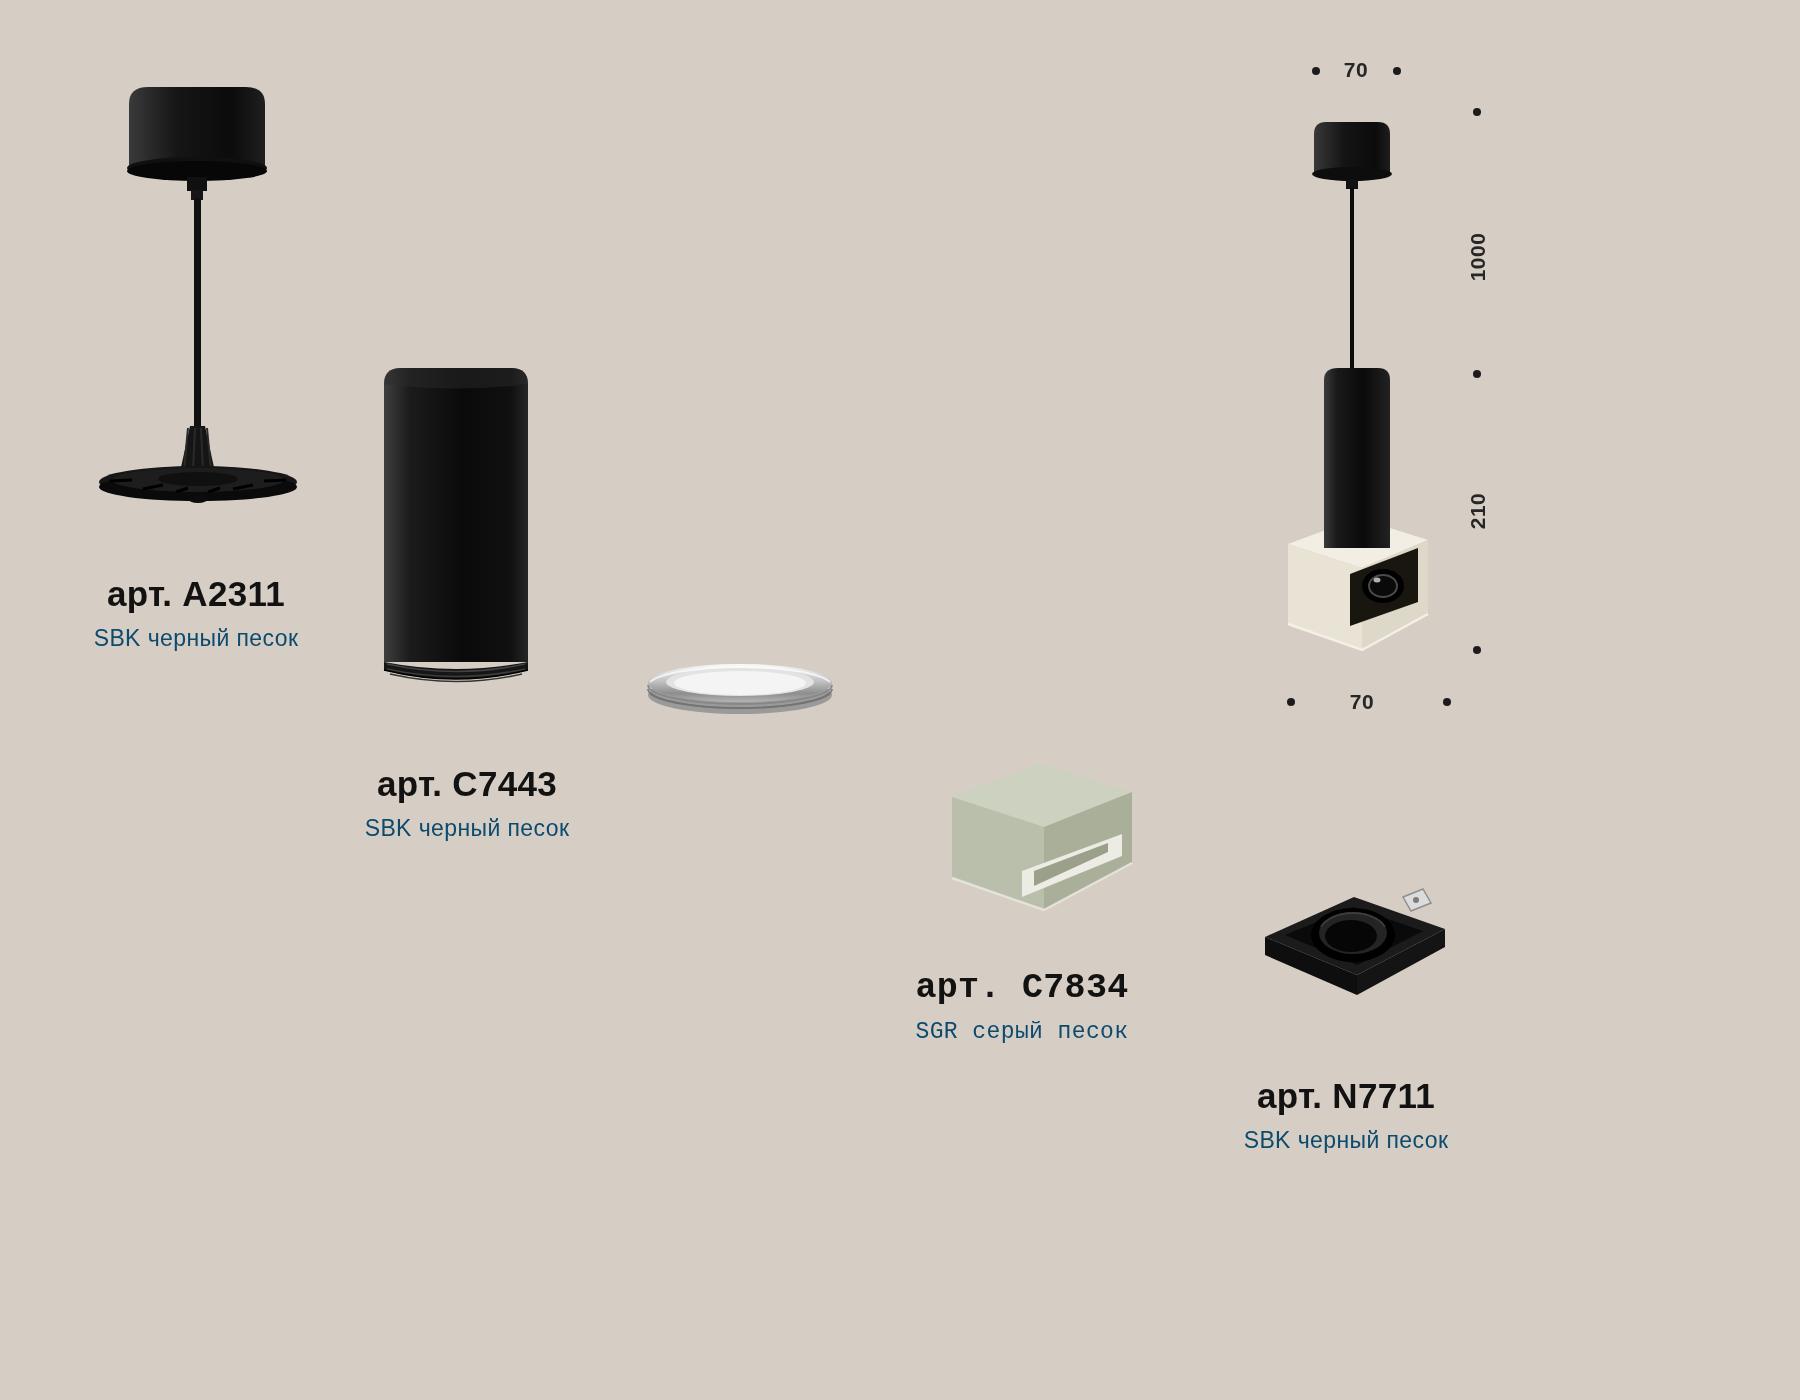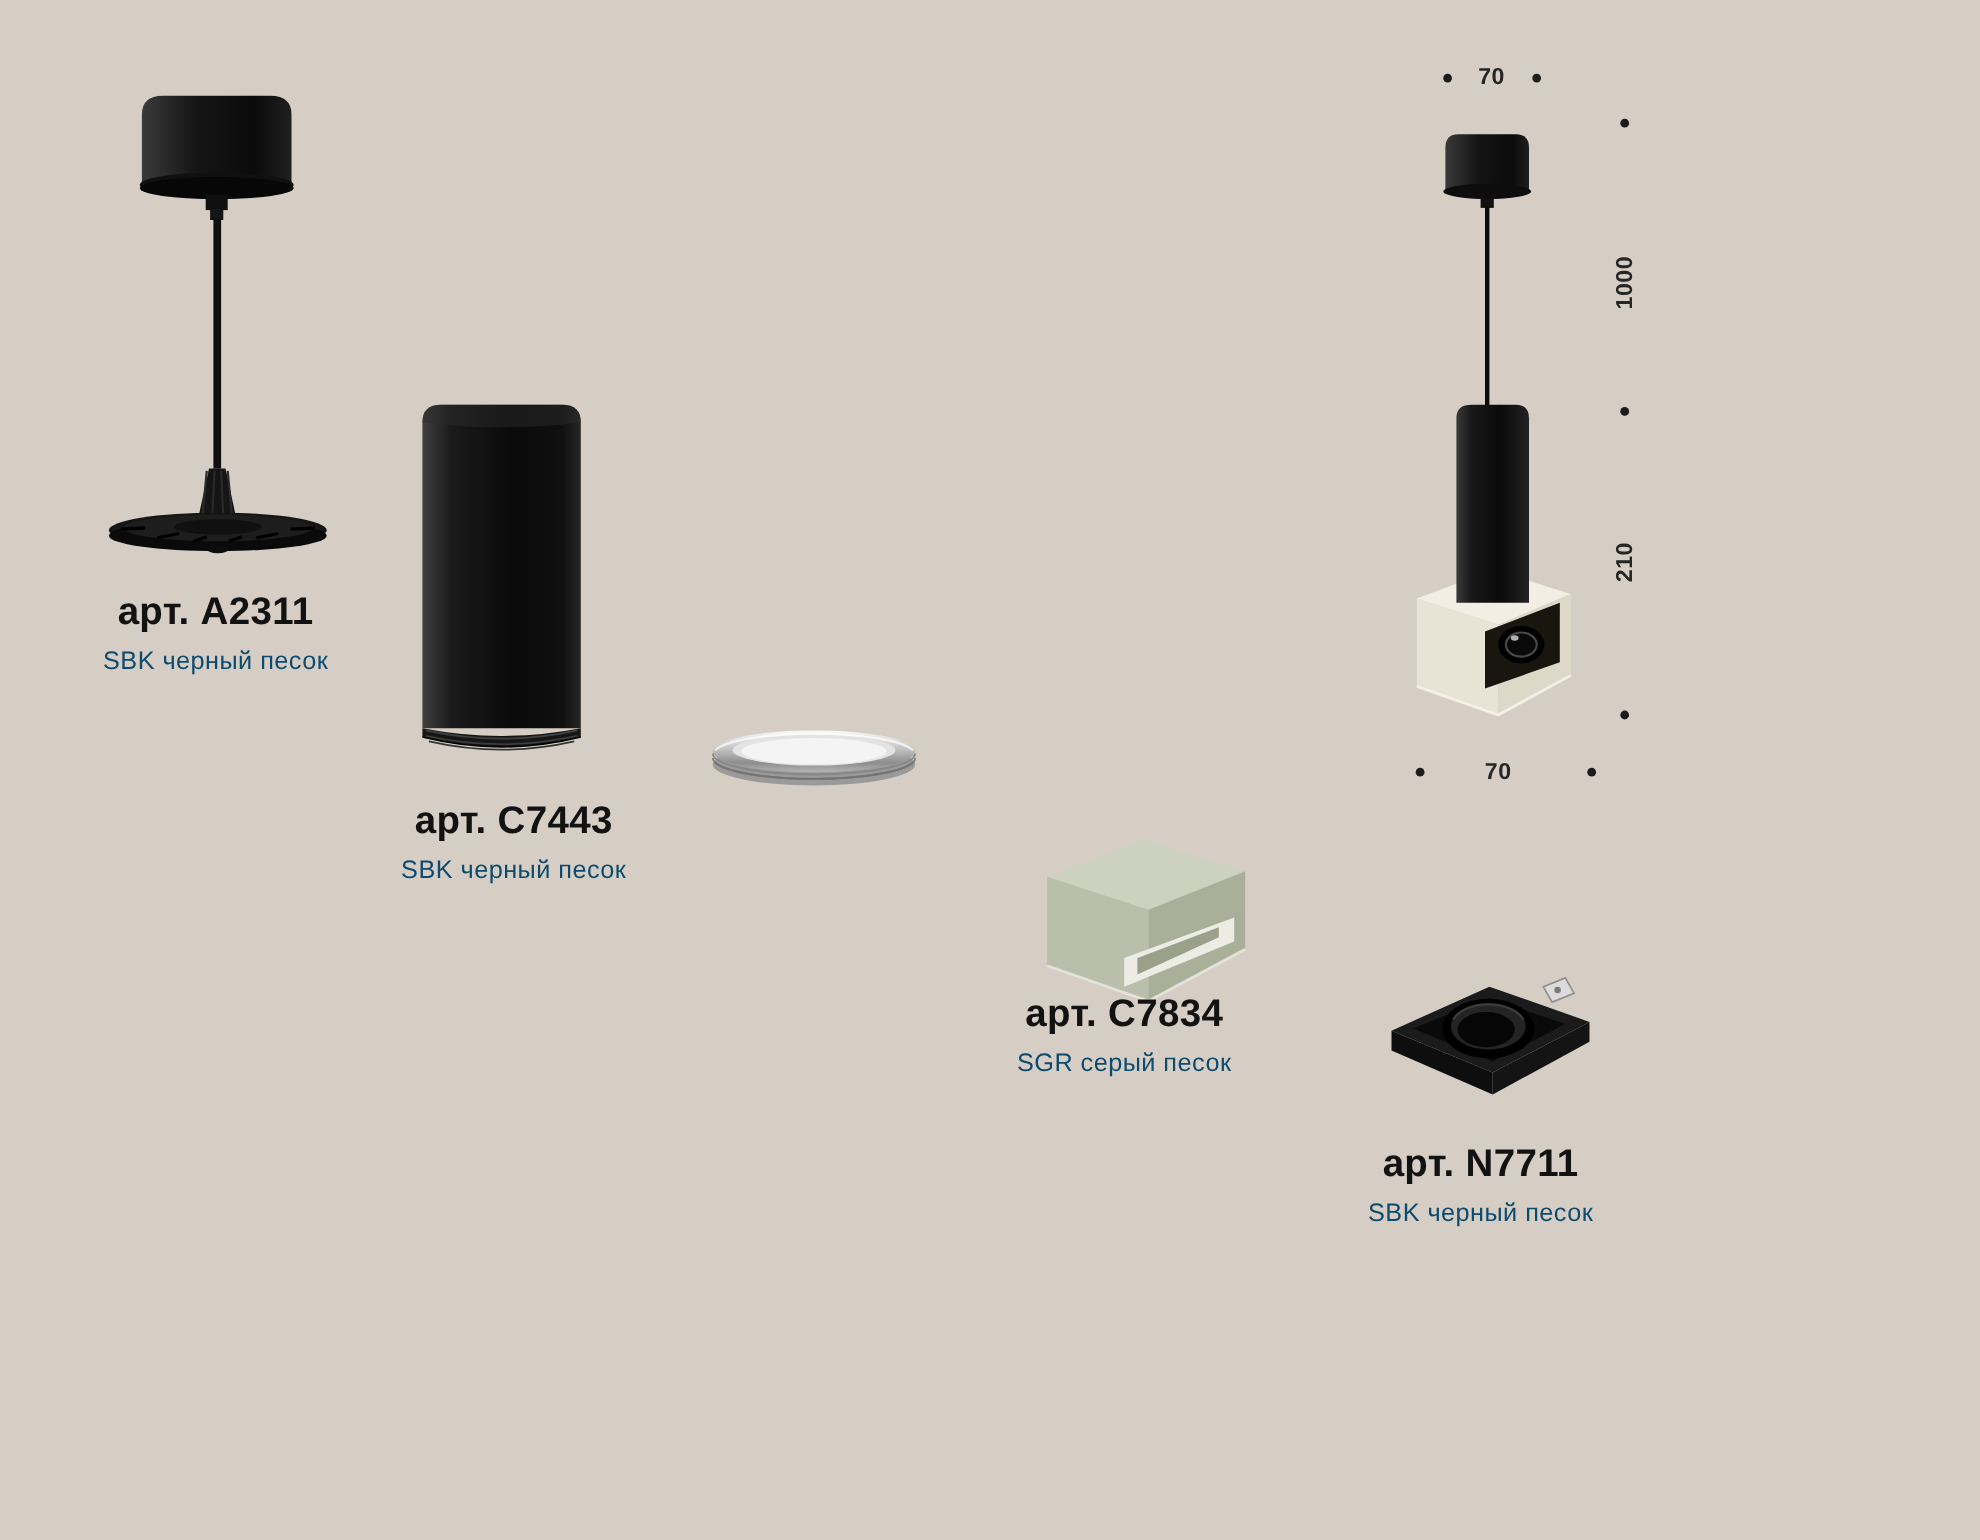--- a/index.html
+++ b/index.html
@@ -7,21 +7,21 @@
   body {
     background:#d6cec4;
     font-family:"Liberation Sans", sans-serif;
     overflow:hidden;
   }
   .canvas { position:relative; width:1800px; height:1400px; background:#d6cec4; }
 
   .product-figure { position:absolute; }
   .product-figure svg { display:block; }
 
-  .product-label { position:absolute; text-align:center; }
+  .product-label { position:absolute; text-align:center;margin-top:38px; }
   .art   { font-size:35px; font-weight:700; color:#121212; letter-spacing:.3px; }
   .finish{ margin-top:11px; font-size:23px; font-weight:400; color:#0c4a6e; letter-spacing:.4px; }
 
   .dim-dot {
     position:absolute; width:8px; height:8px; border-radius:50%;
     background:#1c1c1c;
   }
   .dim-label {
     position:absolute; font-size:21px; font-weight:600; color:#262626;
     text-align:center; letter-spacing:.5px;
@@ -120,21 +120,21 @@
     <svg width="195" height="162" viewBox="0 0 195 162">
       <polygon points="8,46 96,12 188,41 100,76" fill="#cdd1c0"></polygon>
       <polygon points="8,46 100,76 100,159 8,127" fill="#b9bfaa"></polygon>
       <polygon points="100,76 188,41 188,112 100,159" fill="#a9af99"></polygon>
       <path d="M8,127 L100,159 L188,112" stroke="#e9e8e0" stroke-width="2.5" opacity="0.85" fill="none"></path>
 
       <polygon points="78,120 178,83 178,105 78,146" fill="#edece4"></polygon>
       <polygon points="90,120 164,92 164,101 90,135" fill="#9aa08a"></polygon>
     </svg>
   </div>
-  <div class="product-label" style="left:862px; top:902px; width:320px;">
+  <div class="product-label" style="left:862px; top:930px; width:320px;font-family:Liberation Mono, monospace;">
     <div class="art">арт. C7834</div>
     <div class="finish">SGR серый песок</div>
   </div>
 
   <div class="product-figure" style="left:1251px; top:871px; width:205px; height:152px;">
     <svg width="205" height="152" viewBox="0 0 205 152">
       <polygon points="14,66 103,26 194,58 106,104" fill="#1b1b1b"></polygon>
       <polygon points="14,66 106,104 106,124 14,84" fill="#0e0e0e"></polygon>
       <polygon points="106,104 194,58 194,76 106,124" fill="#141414"></polygon>
       <polygon points="34,64 102,36 172,60 106,94" fill="#0a0a0a"></polygon>

